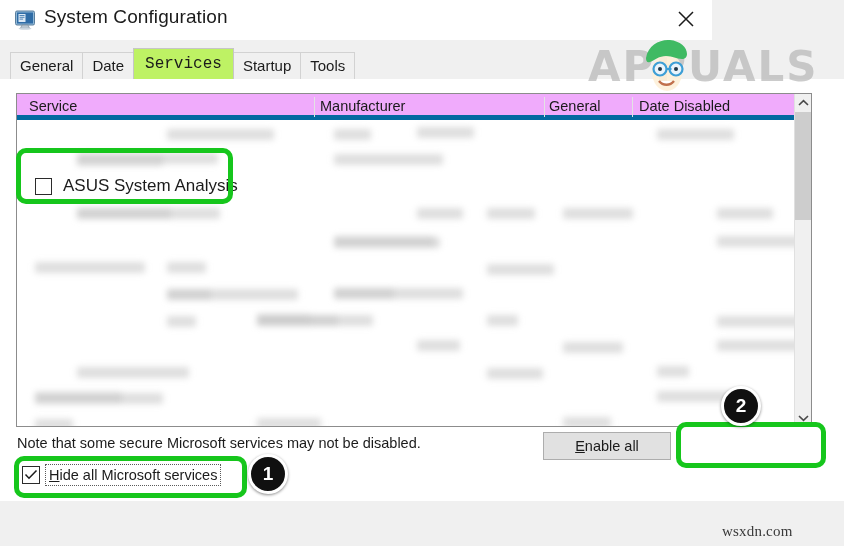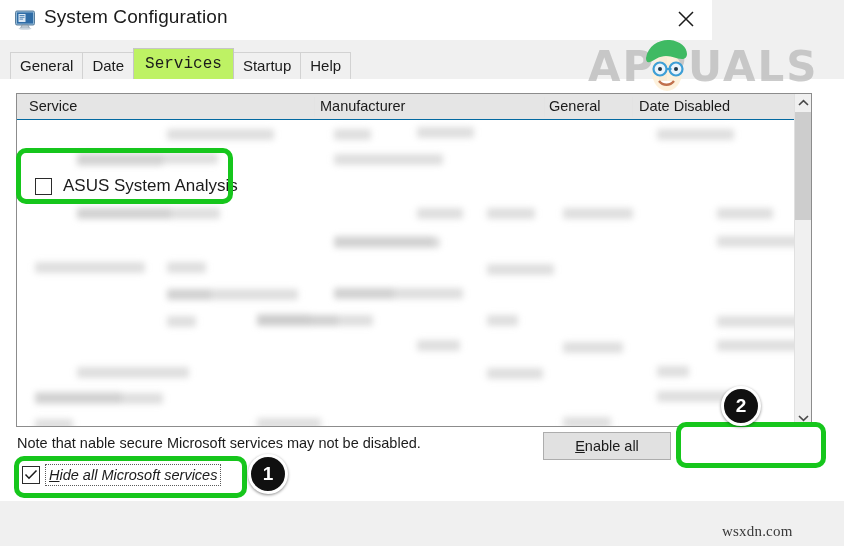--- a/index.html
+++ b/index.html
@@ -112,22 +112,22 @@
     width: 796px;
     height: 334px;
     border: 1px solid #8c8c8c;
     background: #ffffff;
     overflow: hidden;
     box-sizing: border-box;
   }
   .list-header {
     position: relative;
     height: 26px;
-    background: #e5e5e5;
-    border-bottom: 1px solid #0369a1;
+    background: #f0abfc;
+    border-bottom: 5px solid #0369a1;
     box-sizing: border-box;
   }
   .col-head {
     position: absolute;
     top: 4px;
     font-size: 14.5px;
     color: #1b1b1b;
     white-space: nowrap;
   }
   .col-sep {
@@ -236,21 +236,20 @@
   }
   .ms-box svg { position:absolute; left:1px; top:1px; }
   .ms-label {
     margin-left: 8px;
     font-size: 14.5px;
     color: #1b1b1b;
     white-space: nowrap;
     outline: 1px dotted #5a5a5a;
     outline-offset: 2px;
     padding: 0 1px;
-    font-style: italic;
   }
   .ms-label u { text-decoration: underline; }
 
   
   .btn {
     position: absolute;
     background: #e1e1e1;
     border: 1px solid #adadad;
     font-size: 14.5px;
     color: #1b1b1b;
@@ -348,21 +347,21 @@
       </svg>
     </div>
   </div>
 
   <div class="tabstrip">
     <div class="tabs" id="tabs-host">
         <div class="tab">General</div>
         <div class="tab">Date</div>
         <div class="tab active">Services</div>
         <div class="tab">Startup</div>
-        <div class="tab">Help</div>
+        <div class="tab">Tools</div>
       </div>
   </div>
 
   <div class="panel">
 
     <div class="list-frame">
 
       <div class="list-header">
         <div class="col-head" style="left:12px">Service</div>
         <div class="col-sep" style="left:297px"></div>
@@ -454,21 +453,21 @@
         </div>
         <div class="thumb"></div>
         <div class="arrow down">
           <svg width="11" height="8" viewBox="0 0 11 8">
               <path d="M1 2L5.5 6.4L10 2" stroke="#4a4a4a" stroke-width="1.6" fill="none"></path>
             </svg>
         </div>
       </div>
     </div>
 
-    <div class="note">Note that nable secure Microsoft services may not be disabled.</div>
+    <div class="note">Note that some secure Microsoft services may not be disabled.</div>
 
     <div class="hide-ms">
       <span class="ms-box">
         <svg width="14" height="14" viewBox="0 0 14 14">
           <path d="M1.5 6.6L5 10.2L12.5 2.4" stroke="#1b1b1b" stroke-width="1.5" fill="none"></path>
         </svg>
       </span>
       <span class="ms-label"><u>H</u><span>ide all Microsoft services</span></span>
     </div>
 

